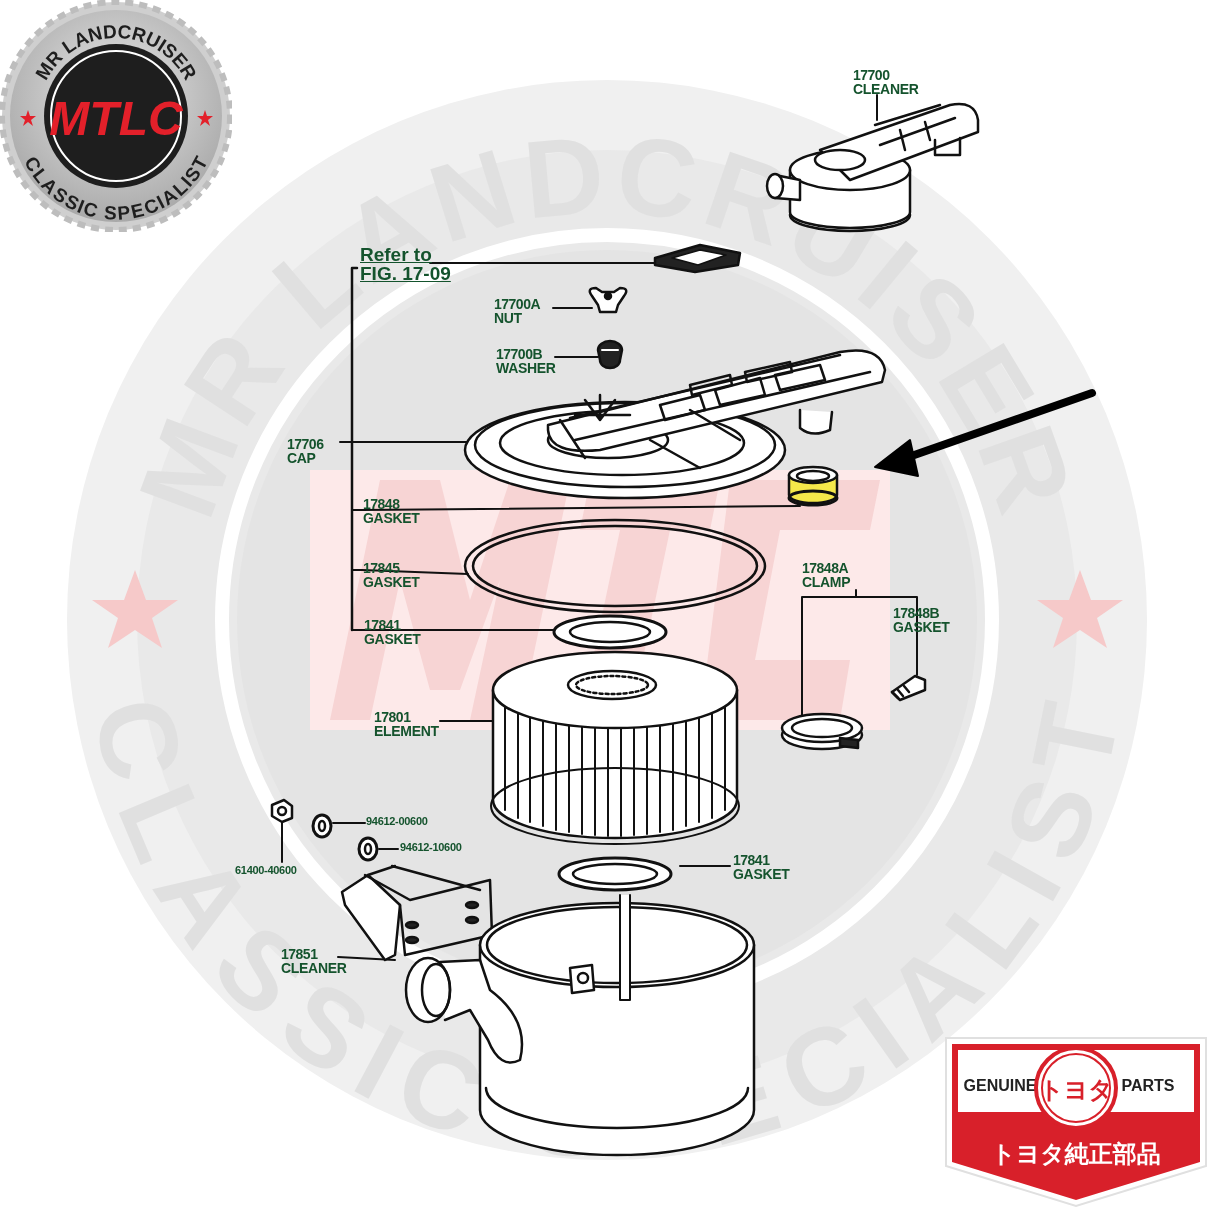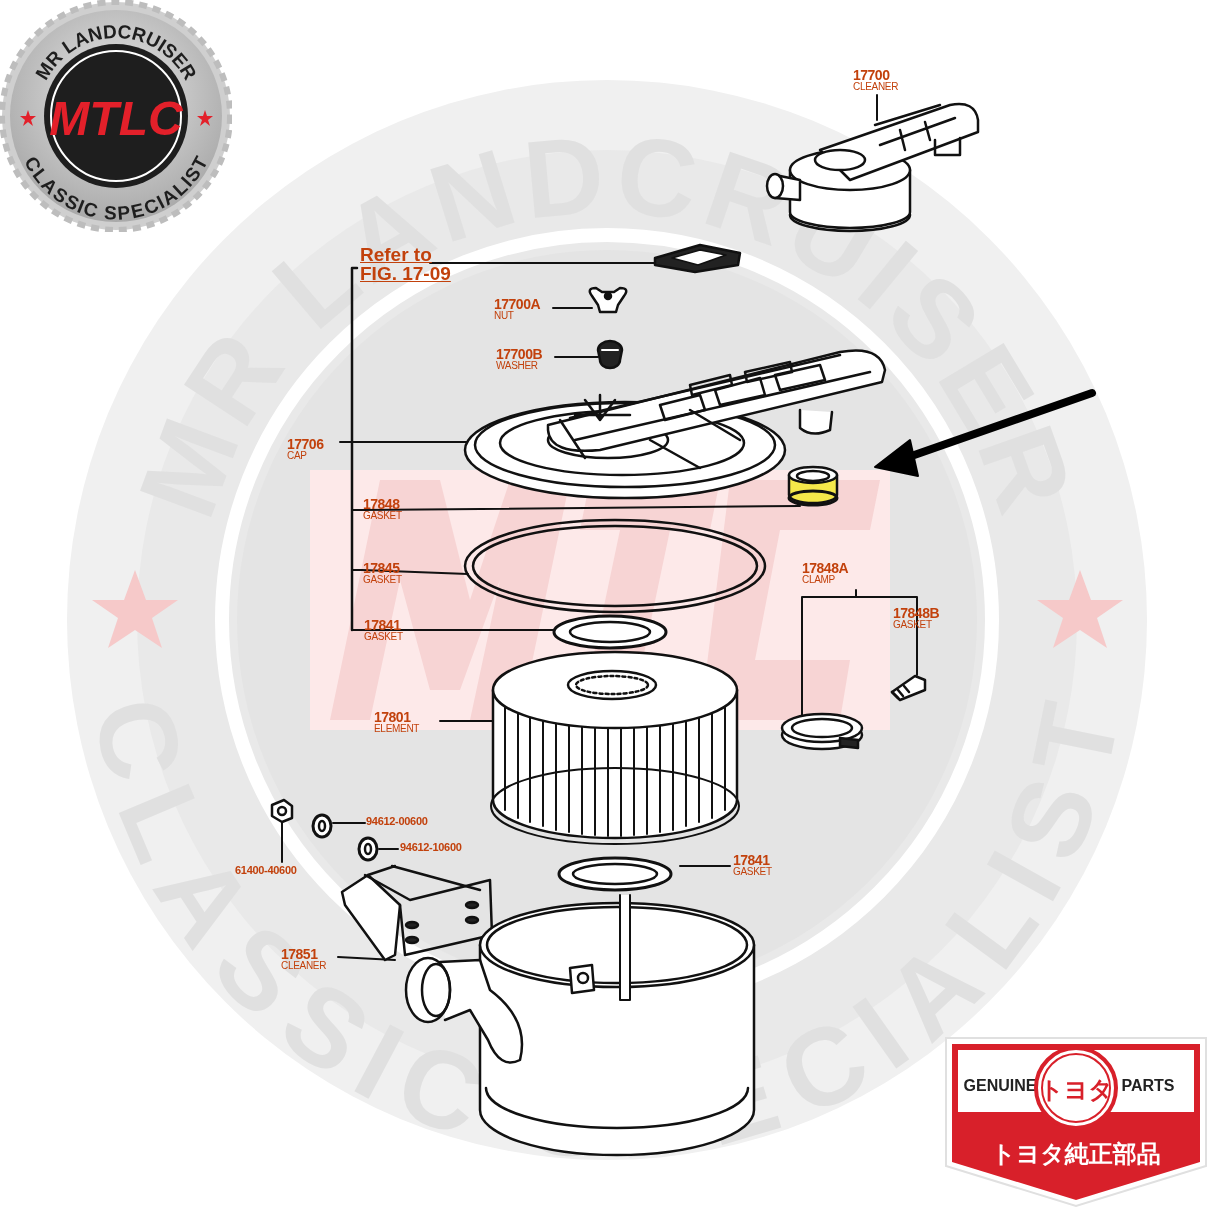--- a/index.html
+++ b/index.html
@@ -1,21 +1,21 @@
 <!DOCTYPE html>
 <html><head>
 <meta charset="utf-8">
 <style>
   html, body { margin:0; padding:0; }
   body { width:1214px; height:1214px; background:#ffffff; position:relative; overflow:hidden; font-family:"Liberation Sans", sans-serif; }
   .wm { position:absolute; left:0; top:0; width:1214px; height:1214px; }
   .diagram { position:absolute; left:0; top:0; width:1214px; height:1214px; }
-  .lbl { position:absolute; font-family:"Liberation Sans", sans-serif; color:#c2410c; line-height:1; }
+  .lbl { position:absolute; font-family:"Liberation Sans", sans-serif; color:#14532d; line-height:1; }
   .lbl .num { display:block; font-size:14px; font-weight:bold; letter-spacing:-0.5px; }
-  .lbl .name { display:block; font-size:10px; font-weight:normal; letter-spacing:-0.3px; }
+  .lbl .name { display:block; font-size:14px; font-weight:bold; letter-spacing:-0.3px; }
   .ref { font-size:19px; font-weight:bold;text-decoration:underline; }
   .pn { font-size:11px; font-weight:bold; letter-spacing:-0.3px; }
   .badge-mtlc { position:absolute; left:0; top:0; width:232px; height:232px; }
   .badge-genuine { position:absolute; left:944px; top:1036px; width:264px; height:172px; }
 </style>
 </head>
 <body>
 
 <svg class="wm" viewBox="0 0 1214 1214">
   <g>

